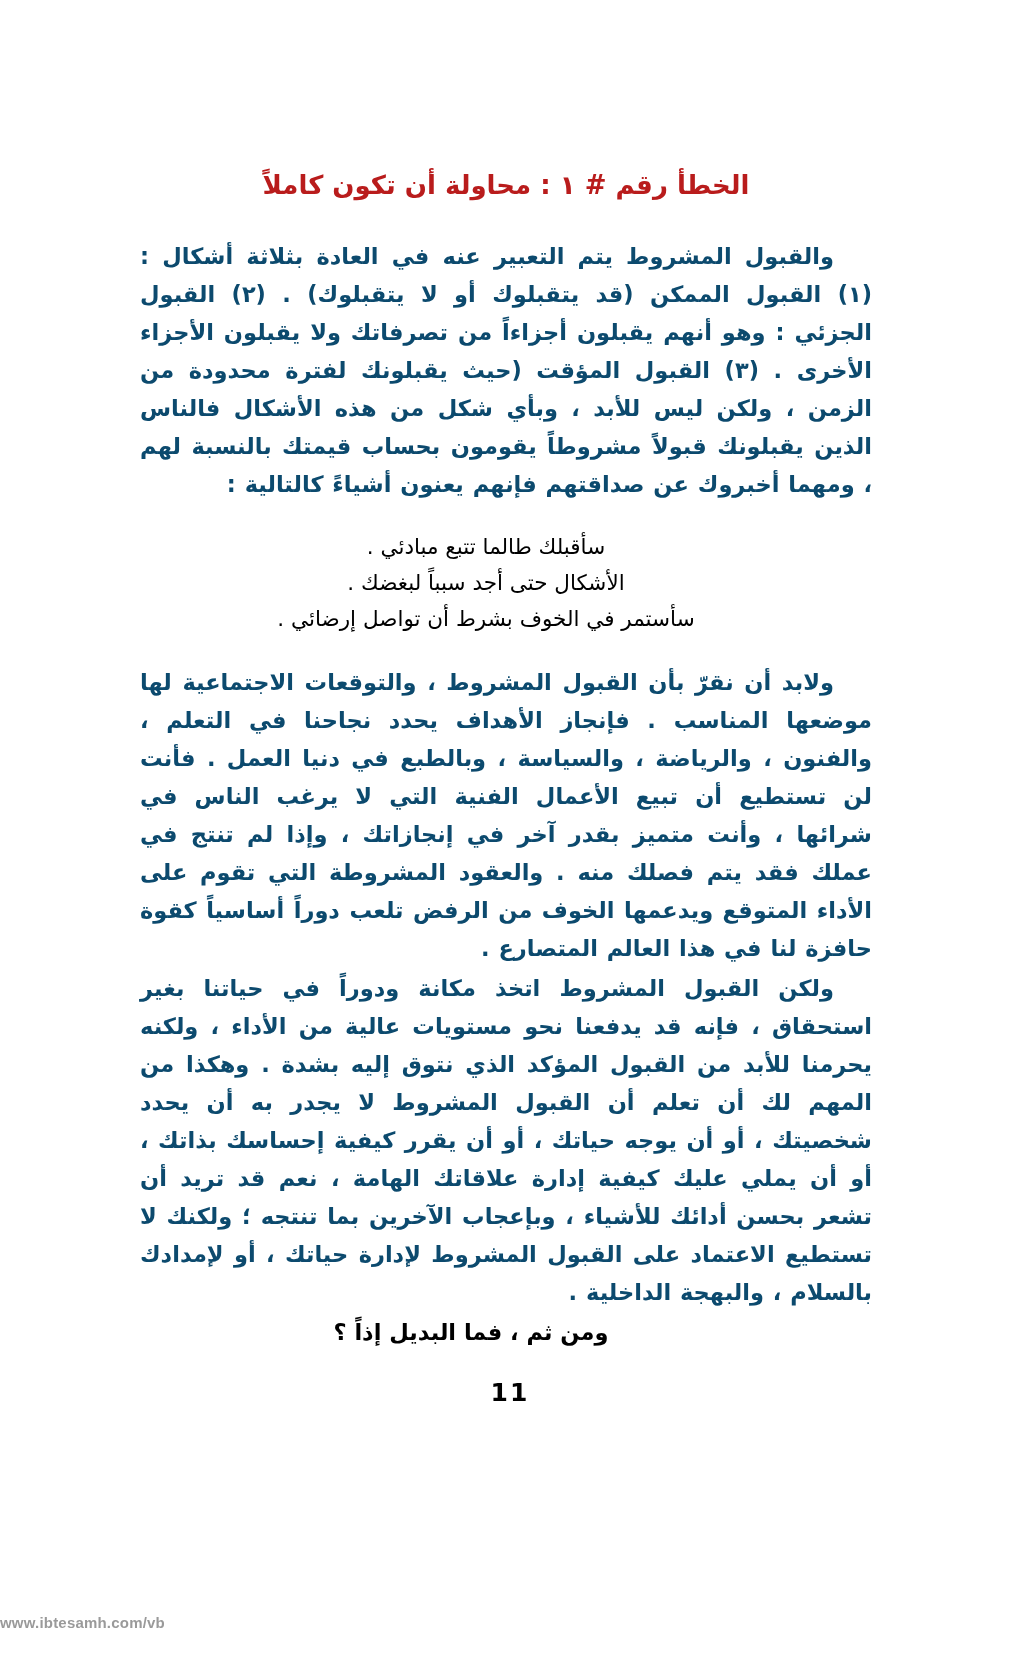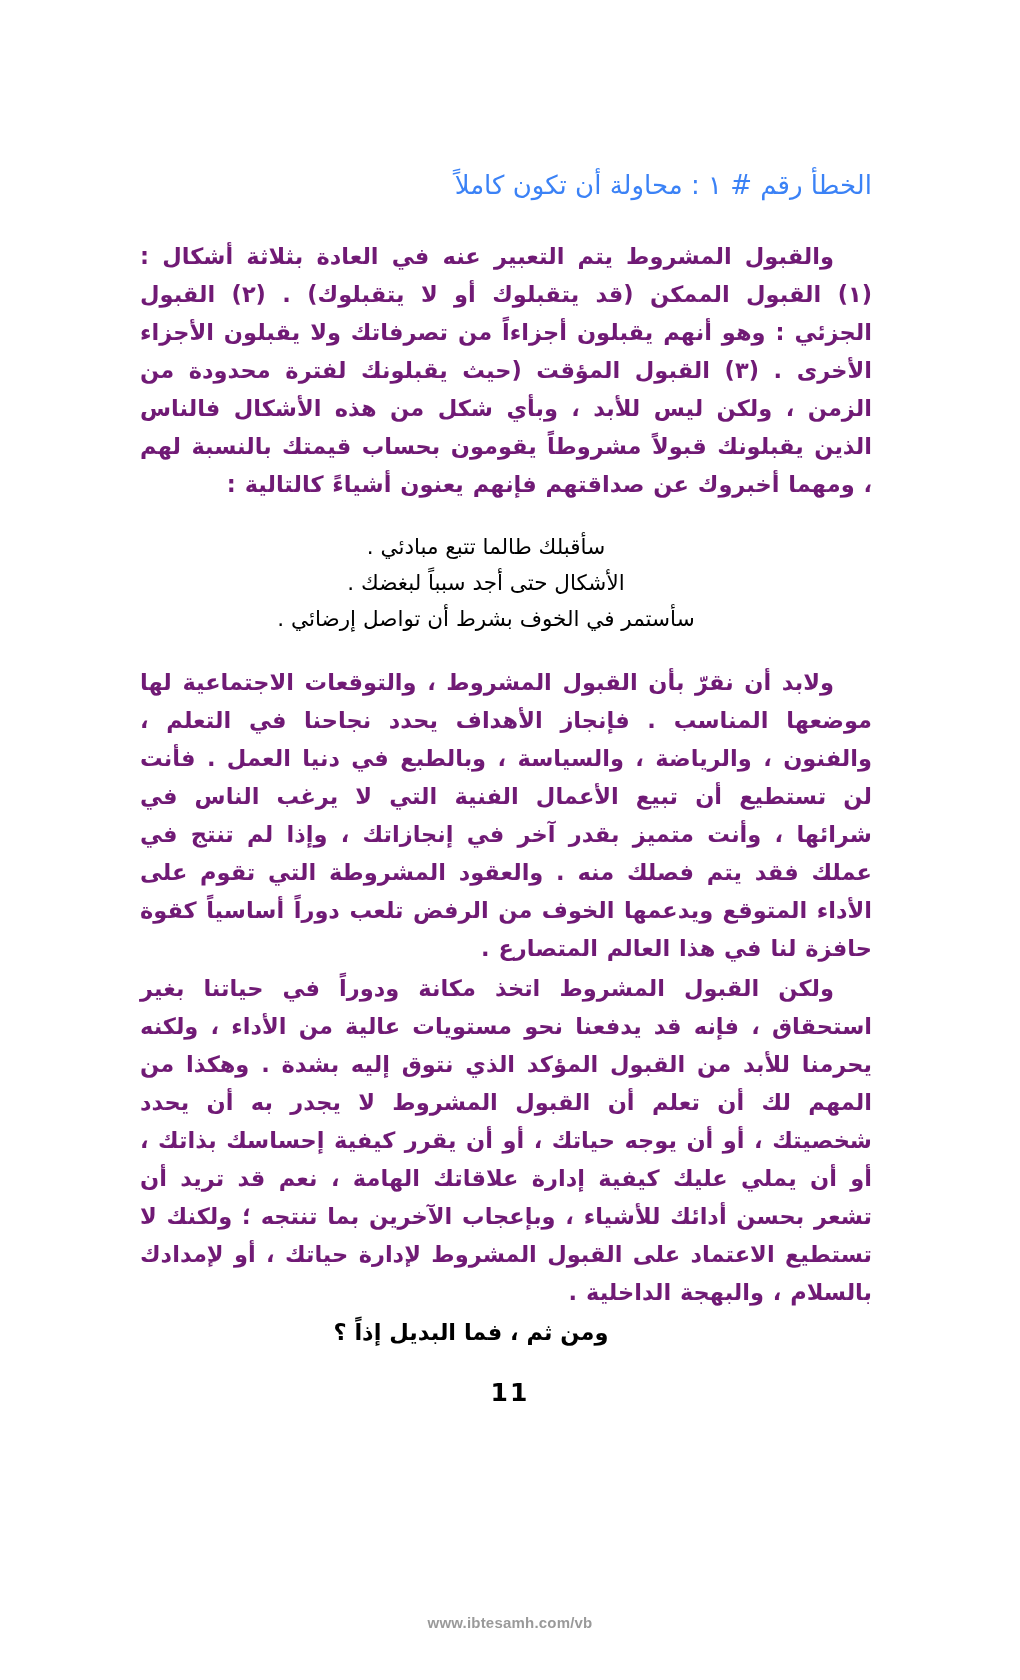--- a/index.html
+++ b/index.html
@@ -26,38 +26,38 @@
   .content {
     position: absolute;
     top: 168px;
     right: 148px;
     left: 140px;
     direction: rtl;
     text-align: justify;
   }
 
   .chapter-title {
-    text-align: right;
+    text-align: center;
     font-size: 26px;
-    font-weight: 400;
+    font-weight: 700;
     letter-spacing: 0.3px;
     margin: 0 0 34px 0;
     line-height: 1.35;
-    color: #3b82f6;
+    color: #b91c1c;
   }
 
   .para {
     font-size: 22.5px;
     font-weight: 700;
     line-height: 38px;
     margin: 0 0 2px 0;
     text-align: justify;
     text-align-last: right;
     word-spacing: 1px;
-    color: #701a75;
+    color: #0c4a6e;
   }
   .para.indent {
     text-indent: 38px;
   }
 
   .quote-block {
     margin: 26px 0 26px 0;
     direction: rtl;
   }
   .quote-line {
@@ -92,21 +92,21 @@
     color: #000;
     letter-spacing: 2px;
   }
 
   
   .footer-watermark {
     position: absolute;
     top: 1614px;
     left: 0;
     right: 0;
-    text-align: center;
+    text-align: left;
     font-size: 15px;
     font-weight: 700;
     color: #9a9a9a;
     direction: ltr;
     letter-spacing: 0.2px;
     font-family: "Liberation Sans", sans-serif;
   }
 </style>
 </head>
 <body>

